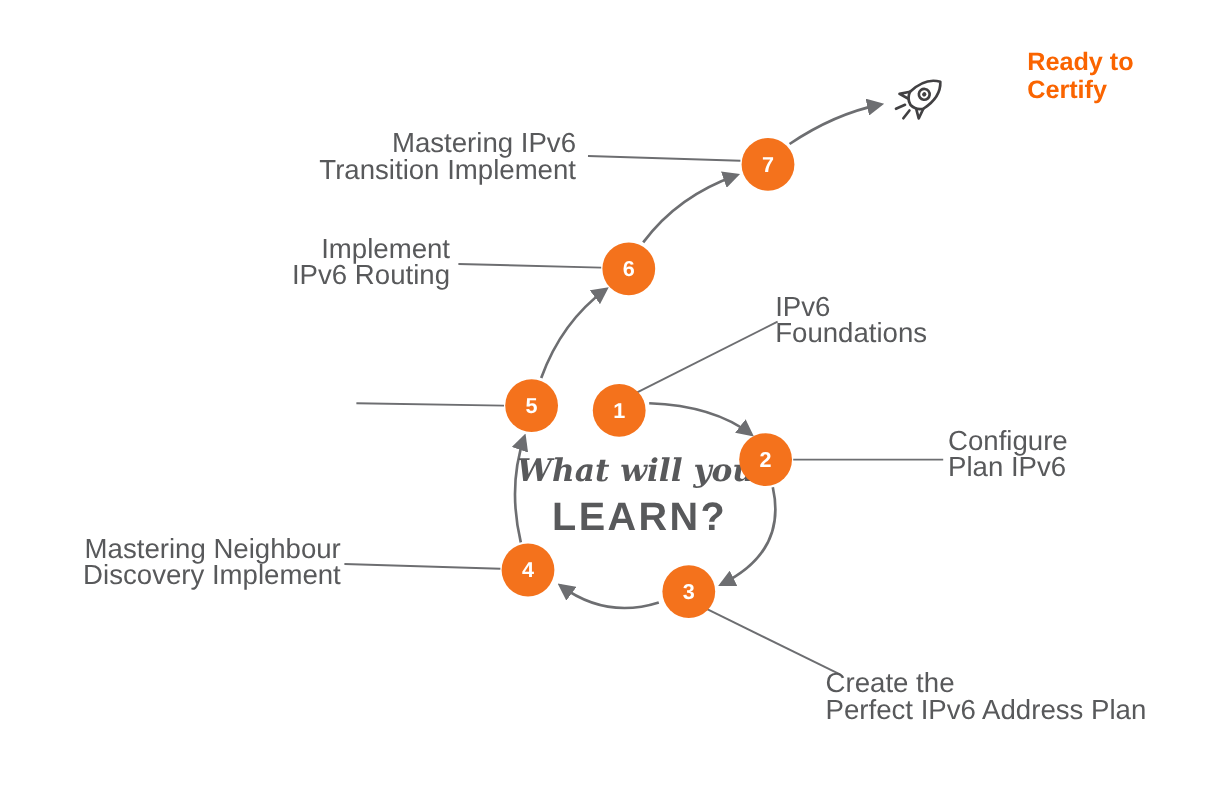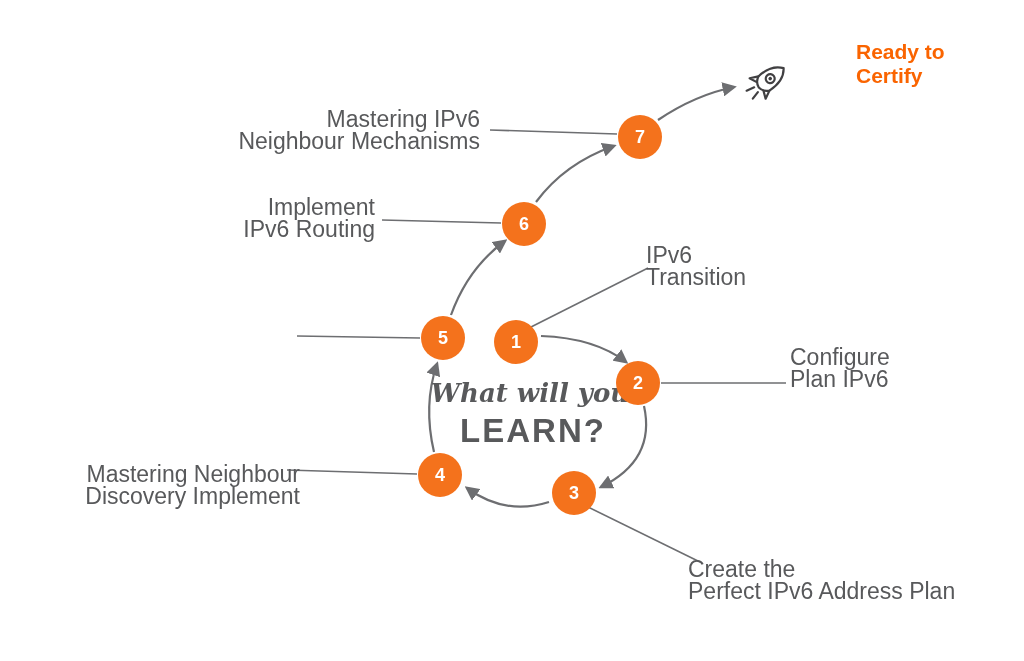--- a/index.html
+++ b/index.html
@@ -103,41 +103,41 @@
     </div>
   <div class="step-circle" style="left:524px;top:224px;">
       <span>6</span>
     </div>
   <div class="step-circle" style="left:640px;top:137px;">
       <span>7</span>
     </div>
 
   <div class="step-label" style="left:646px;top:244px;">
     <div>IPv6</div>
-    <div>Transition</div>
+    <div>Foundations</div>
   </div>
-  <div class="step-label" style="left:790px;top:346px;">
+  <div class="step-label" style="left:790px;top:356px;">
     <div>Configure</div>
     <div>Plan IPv6</div>
   </div>
   <div class="step-label" style="left:688px;top:558px;">
     <div>Create the</div>
     <div>Perfect IPv6 Address Plan</div>
   </div>
-  <div class="step-label align-right" style="right:724px;top:446px;margin-top:17px;">
+  <div class="step-label align-right" style="right:740px;top:446px;">
     <div>Mastering Neighbour</div>
     <div>Discovery Implement</div>
   </div>
   <div class="step-label align-right" style="right:649px;top:196px;margin-left:16px;">
     <div>Implement</div>
     <div>IPv6 Routing</div>
   </div>
   <div class="step-label align-right" style="right:544px;top:108px;">
     <div>Mastering IPv6</div>
-    <div>Neighbour Mechanisms</div>
+    <div>Transition Implement</div>
   </div>
 
   <div class="goal-label" style="left:820px;top:40px;margin-left:36px;">
     <div>Ready to</div>
     <div>Certify</div>
   </div>
 
   <div class="center-script">What will you</div>
   <div class="center-main">LEARN?</div>
 

